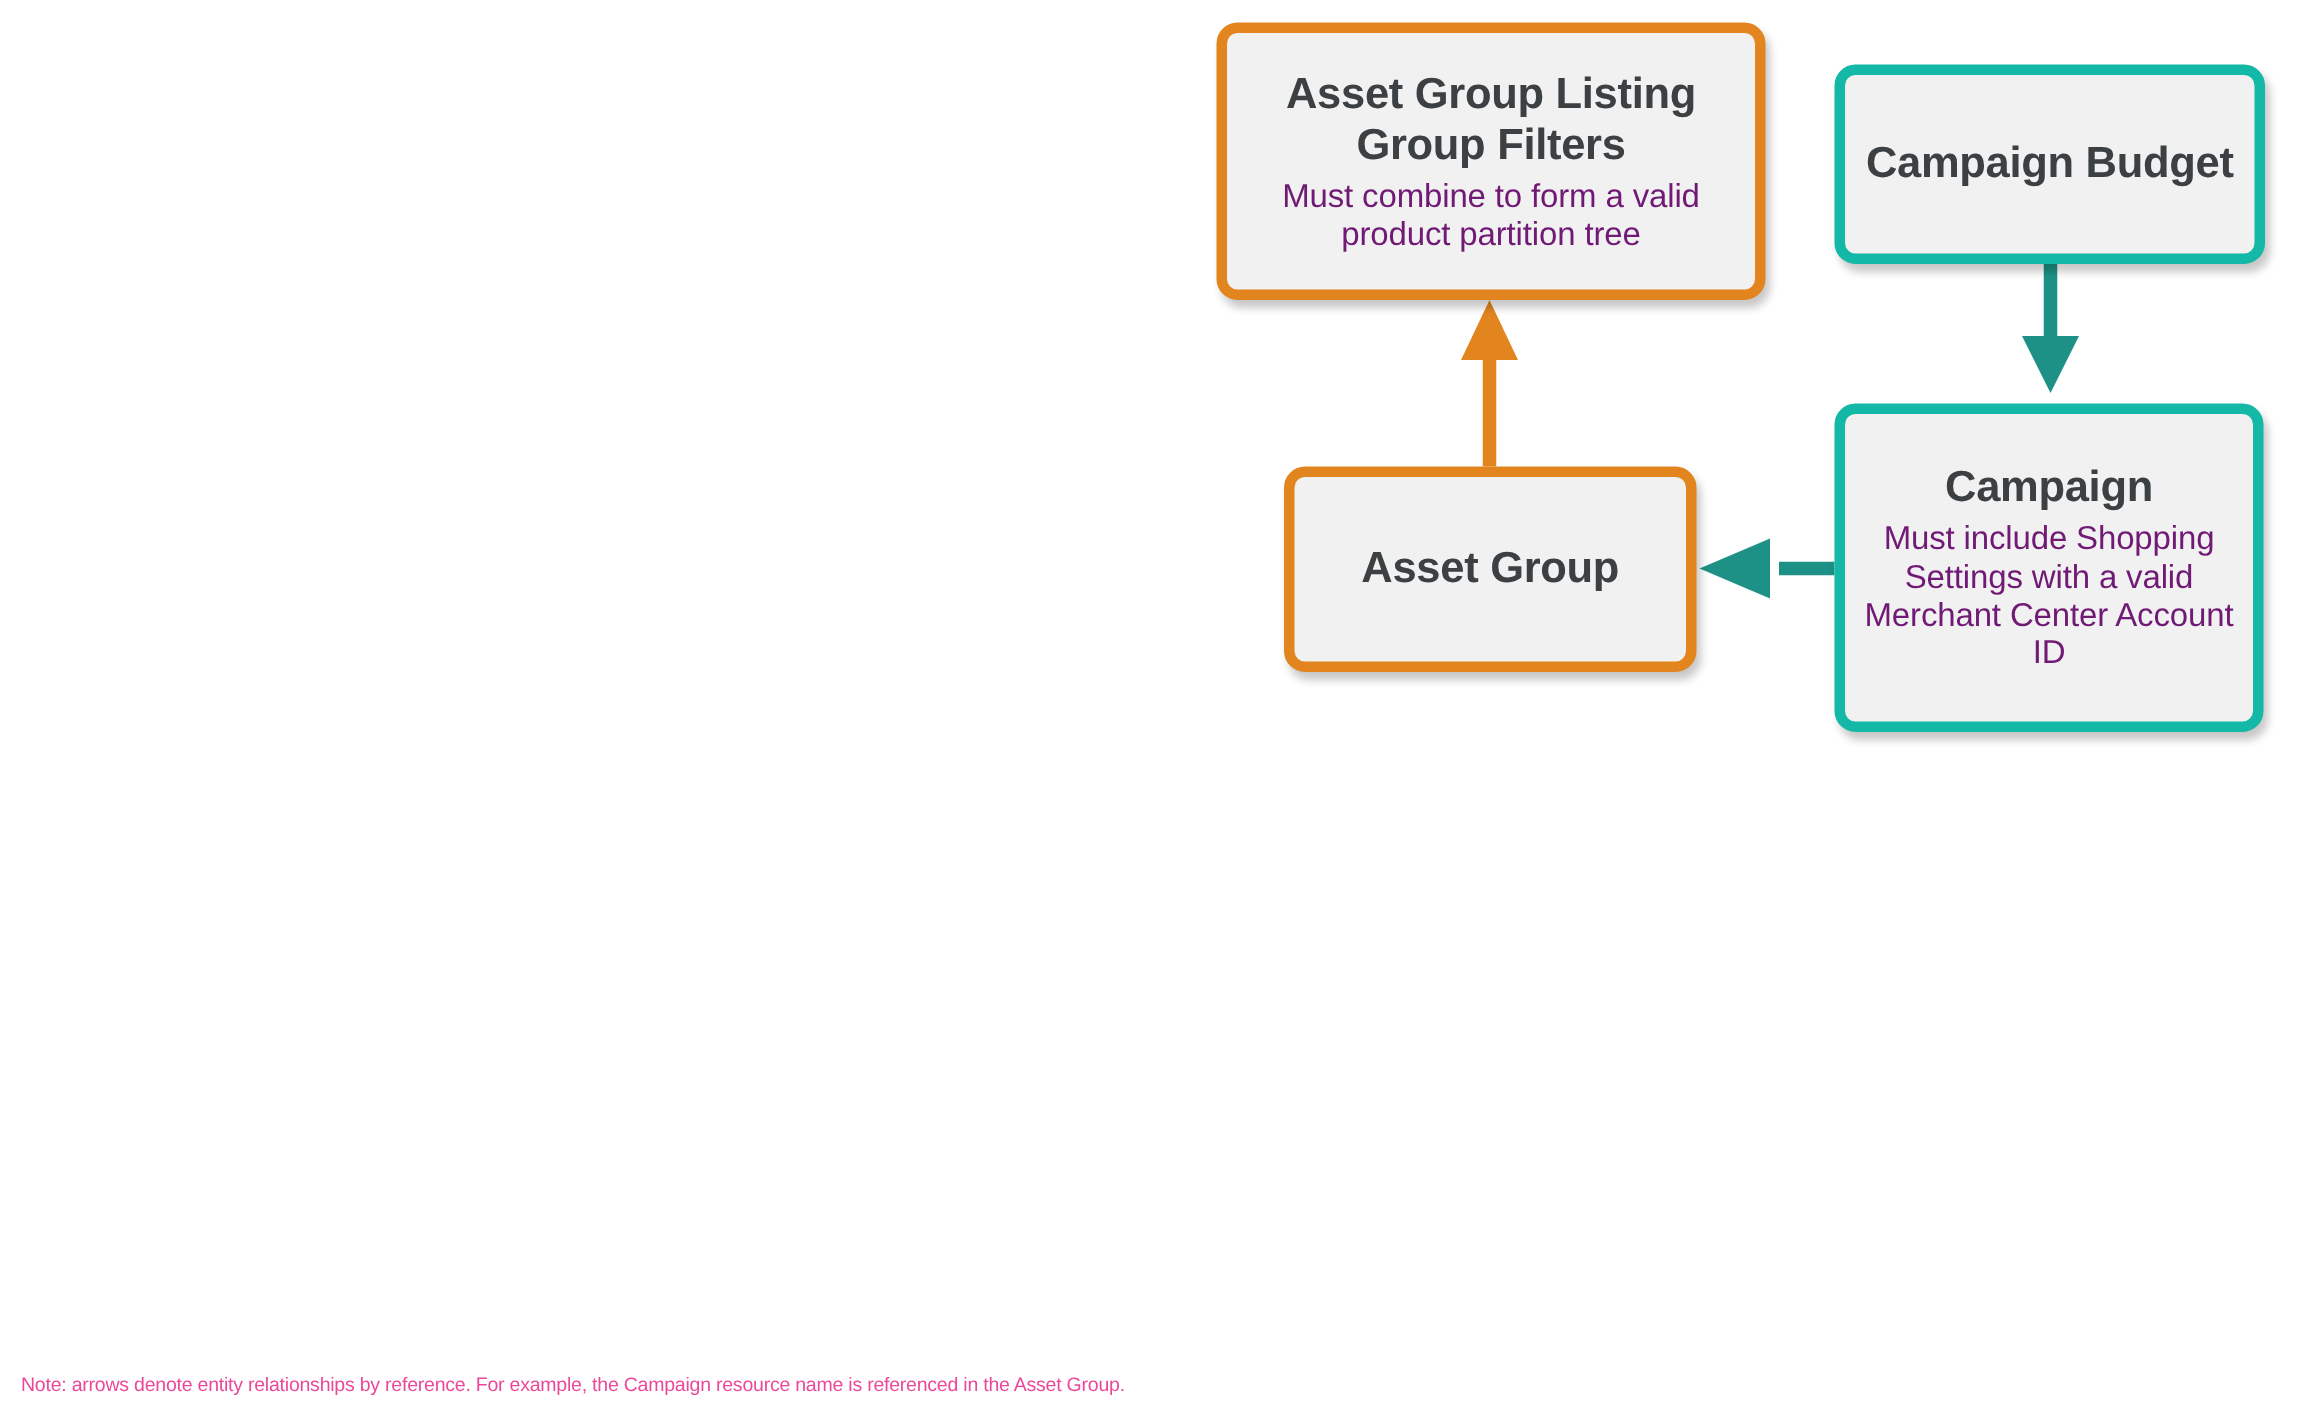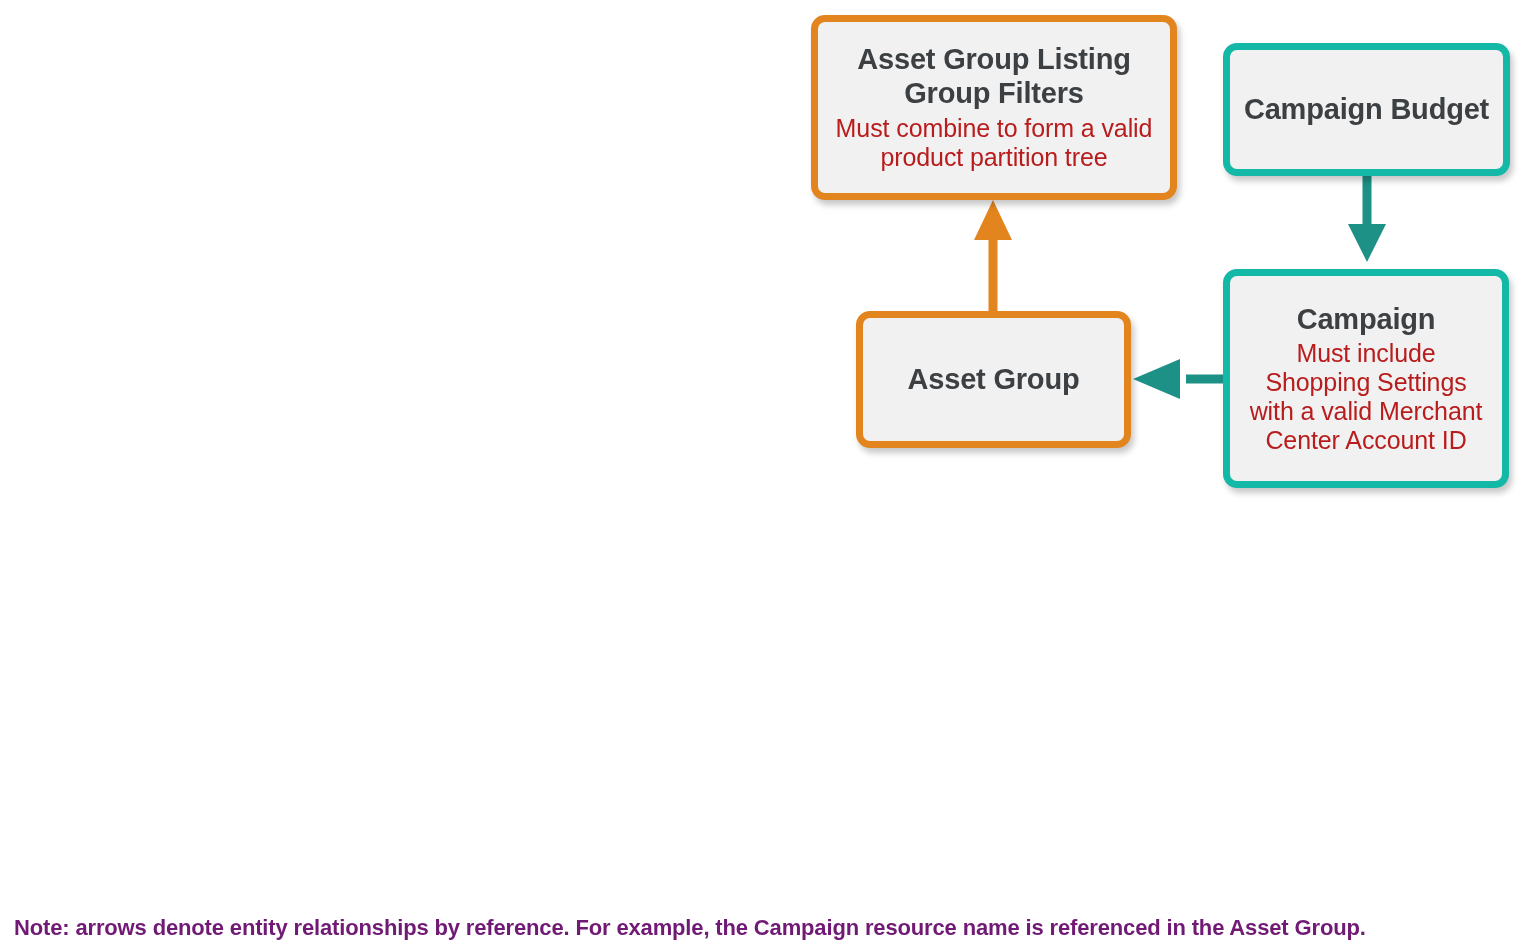--- a/index.html
+++ b/index.html
@@ -44,22 +44,22 @@
   .node.teal   { border: 7px solid #14b8a6; }
 
   .node-title {
     font-weight: bold;
     color: #3c4043;
     font-size: 29px;
     line-height: 1.17;
     letter-spacing: -0.2px;
   }
   .node-desc {
-    color: #b91c1c;
-    font-size: 25px;
+    color: #701a75;
+    font-size: 22px;
     line-height: 1.15;
     margin-top: 3px;
     letter-spacing: -0.1px;
   }
 
   
   #node-aglgf {
     left: 811px; top: 15px; width: 366px; height: 185px;
   }
   #node-campaign-budget {
@@ -69,23 +69,23 @@
     left: 856px; top: 311px; width: 275px; height: 137px;
   }
   #node-campaign {
     left: 1223px; top: 269px; width: 286px; height: 219px;
   }
 
   #footnote {
     position: absolute;
     left: 14px;
     top: 915px;
-    font-size: 22px;
-    font-weight: bold;
-    color: #701a75;
+    font-size: 13px;
+    font-weight: normal;
+    color: #ec4899;
     letter-spacing: -0.15px;
     white-space: nowrap;
   }
 </style>
 </head>
 <body>
 
 <div id="diagram-canvas">
 
   <svg class="connectors" viewBox="0 0 1538 948" width="1538" height="948" xmlns="http://www.w3.org/2000/svg">

